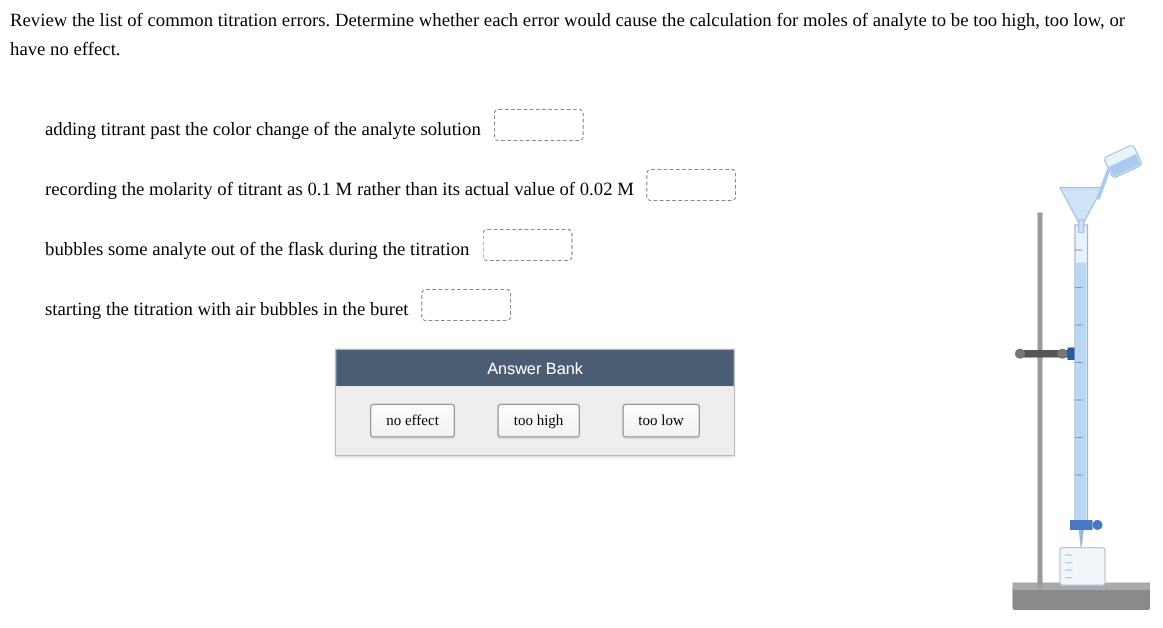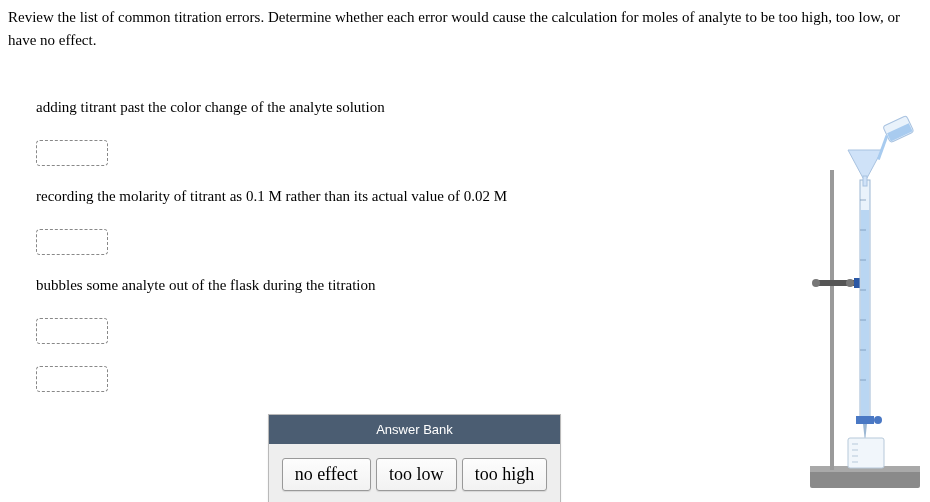--- a/index.html
+++ b/index.html
@@ -6,41 +6,40 @@
   body {
     font-family: Georgia, 'Times New Roman', serif;
     font-size: 15px;
     color: #000;
     width: 930px;
     height: 502px;
     background: #fff;
     position: relative;
     padding: 6px 8px;
   }
-  .instructions { line-height: 1.5; margin-bottom: 48px; max-width: 910px; }
+  .instructions { line-height: 1.5; margin-bottom: 36px; max-width: 910px; }
   .content-area { display: flex; }
   .left-col { flex: 1; padding-left: 28px; }
   .q-row {
     display: flex;
-    align-items: flex-start;
+    align-items: flex-end;
     margin-bottom: 22px;
-    gap: 24px;
-    flex-direction: column;
+    gap: 10px;
   }
   .q-text { }
   .drop-slot {
     border: 1.5px dashed #888;
     border-radius: 4px;
     width: 72px;
     height: 26px;
     background: #fff;
   }
   .answer-bank {
     margin: 10px 0 0 232px;
-    width: 293px;
+    width: 320px;
     border: 1px solid #b9b9b9;
     box-shadow: 0 1px 2px rgba(0,0,0,0.08);
   }
   .ab-header {
     background: #4b5d72;
     color: #fff;
     text-align: center;
     font-family: Arial, sans-serif;
     font-size: 13px;
     padding: 7px 0;
@@ -50,21 +49,21 @@
     padding: 14px 10px;
     display: flex;
     justify-content: space-around;
   }
   .ab-btn {
     background: linear-gradient(#fdfdfd,#f2f2f2);
     border: 1px solid #999;
     border-radius: 3px;
     padding: 5px 12px;
     font-family: Georgia, serif;
-    font-size: 18px;
+    font-size: 12px;
     box-shadow: 0 1px 1px rgba(0,0,0,0.1);
     cursor: grab;
     user-select: none;
   }
   .apparatus {
     position: absolute;
     right: 10px;
     top: 90px;
     width: 120px;
     height: 400px;
@@ -87,30 +86,31 @@
       <span class="q-text">recording the molarity of titrant as 0.1 M rather than its actual value of 0.02 M</span>
       <div class="drop-slot"></div>
     </div>
 
     <div class="q-row">
       <span class="q-text">bubbles some analyte out of the flask during the titration</span>
       <div class="drop-slot"></div>
     </div>
 
     <div class="q-row">
+      <span class="q-text">starting the titration with air bubbles in the buret</span>
       <div class="drop-slot"></div>
     </div>
 
 
     <div class="answer-bank">
       <div class="ab-header">Answer Bank</div>
       <div class="ab-body">
         <div class="ab-btn">no effect</div>
+        <div class="ab-btn">too high</div>
         <div class="ab-btn">too low</div>
-        <div class="ab-btn">too high</div>
       </div>
     </div>
 
   </div>
 </div>
 
 <svg class="apparatus" viewBox="0 0 120 400">
 
   <rect x="10" y="380" width="110" height="18" rx="2" fill="#8a8a8a"></rect>
   <rect x="10" y="376" width="110" height="6" fill="#a9a9a9"></rect>

